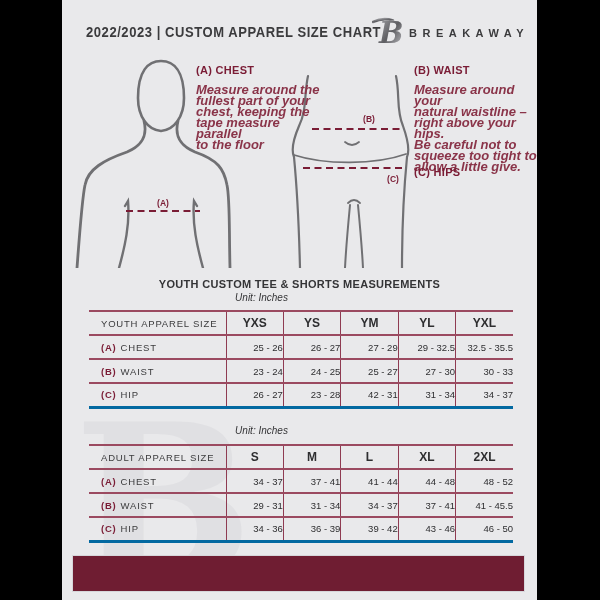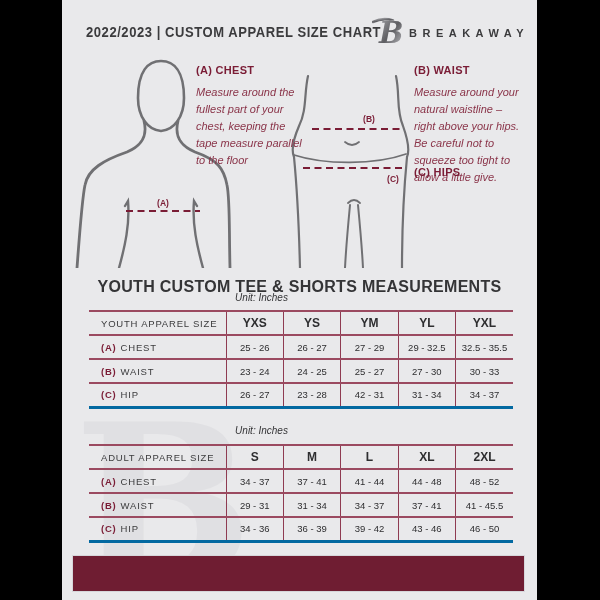--- a/index.html
+++ b/index.html
@@ -18,36 +18,36 @@
 
   
   .fig { position:absolute; }
   .fig path, .fig line { fill:none; }
   .outline { stroke:#707073; stroke-linecap:round; }
   .dash { stroke:#7a1c35; stroke-width:2.2; stroke-dasharray:7 4.5; }
   .marker { font-size:8.5px; font-weight:bold; fill:#7a1c35; font-family:"Liberation Sans",sans-serif; }
 
   
   .measure-heading { position:absolute; font-size:11px; font-weight:bold; color:#7a1c35; letter-spacing:.3px; }
-  .measure-body { position:absolute; font-size:11px; font-style:italic; line-height:17px; color:#8a3449;
-                  white-space:pre-line; width:130px; }
-
-  
-  .tbl-title { position:absolute; left:0; width:475px; text-align:center; font-size:16px; font-weight:bold;
+  .measure-body { position:absolute; font-size:13px; font-style:italic; line-height:11px; color:#8a3449;
+                  white-space:pre-line; width:130px;font-weight:bold; }
+
+  
+  .tbl-title { position:absolute; left:0; width:475px; text-align:center; font-size:11px; font-weight:bold;
                color:#343436; letter-spacing:.3px; }
   .tbl-unit  { position:absolute; left:0; width:399px; text-align:center; font-size:10px; font-style:italic; color:#343436; }
   table.size-table { position:absolute; left:27px; width:424px; border-collapse:collapse; table-layout:fixed;
                      background:transparent; }
   col.c0 { width:137px; }
   td { height:24px; padding:0; border-top:2px solid #9b4a60; vertical-align:middle; }
   tr.last td { border-bottom:3px solid #0369a1; }
   td + td { border-left:1.5px solid #8f3b52; }
   td.lbl { font-size:9.5px; color:#3b3b3d; letter-spacing:.8px; padding-left:12px; text-align:left; }
   td.sz  { font-size:12px; font-weight:bold; color:#2e2e30; text-align:center; }
-  td.val { font-size:9.5px; color:#2e2e30; text-align:center; }
+  td.val { font-size:9.5px; color:#2e2e30; text-align:right; }
   .key { font-weight:bold; color:#7a1c35; margin-right:4px; }
 
   .bottom-bar { position:absolute; left:10px; top:555px; width:453px; height:37px; background:#6f1d32;
                 border:1.5px solid #d6d6da; }
 </style>
 </head>
 <body>
 
 <div class="stage">
   <div class="page">

